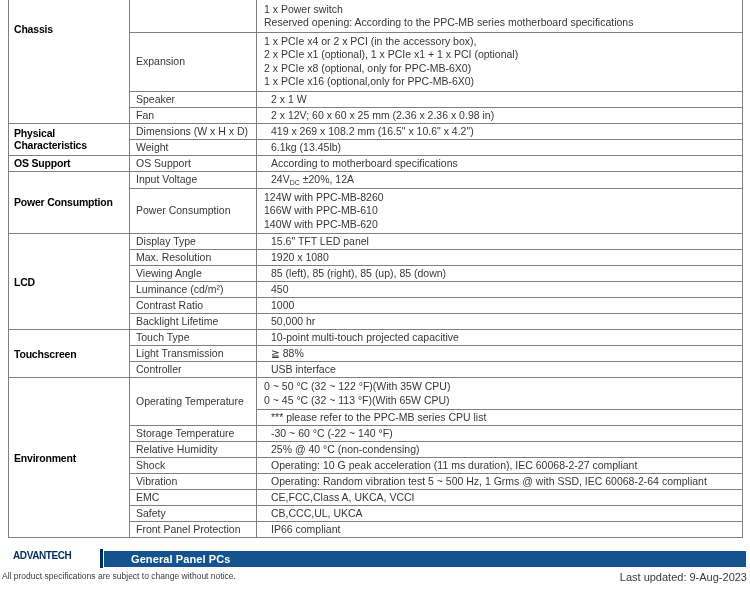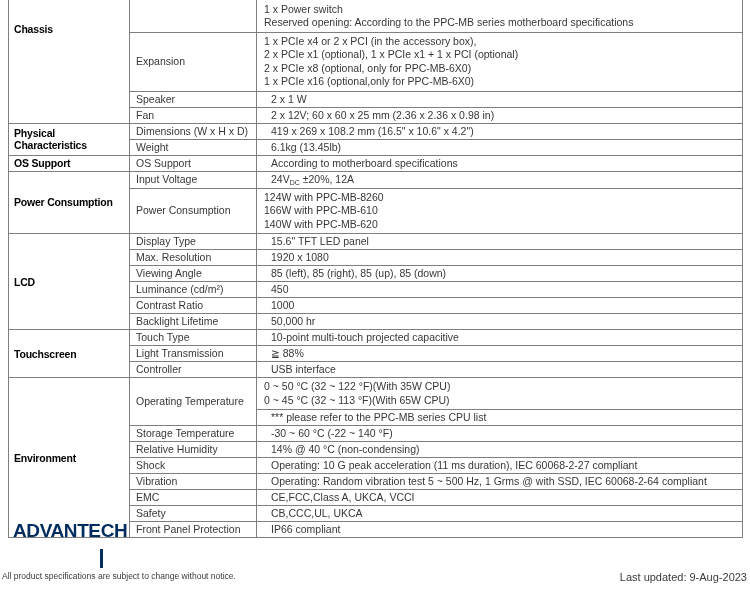--- a/index.html
+++ b/index.html
@@ -39,22 +39,22 @@
   td.lbl-top { vertical-align: top; padding-top: 1px; }
   td.val { padding: 1px 14px; line-height: 13px; }
   td.multi { padding: 2px 7px; }
   .line { line-height: 13.5px; white-space: nowrap; }
   sub { font-size: 7px; vertical-align: baseline; position: relative; top: 2px; }
 
   
   .footer-logo {
     position: absolute;
     left: 13px;
-    top: 520px;
-    font-size: 19px;
+    top: 550px;
+    font-size: 10px;
     font-weight: bold;
     letter-spacing: -0.4px;
     color: #002d5e;
   }
   .footer-divider {
     position: absolute;
     left: 100px;
     top: 549px;
     width: 3px;
     height: 19px;
@@ -212,21 +212,21 @@
     </tr>
     <tr>
       <td class="val">*** please refer to the PPC-MB series CPU list</td>
     </tr>
     <tr>
       <td class="lbl">Storage Temperature</td>
       <td class="val">-30 ~ 60 °C (-22 ~ 140 °F)</td>
     </tr>
     <tr>
       <td class="lbl">Relative Humidity</td>
-      <td class="val">14% @ 40 °C (non-condensing)</td>
+      <td class="val">25% @ 40 °C (non-condensing)</td>
     </tr>
     <tr>
       <td class="lbl">Shock</td>
       <td class="val">Operating: 10 G peak acceleration (11 ms duration), IEC 60068-2-27 compliant</td>
     </tr>
     <tr>
       <td class="lbl">Vibration</td>
       <td class="val">Operating: Random vibration test 5 ~ 500 Hz, 1 Grms @ with SSD, IEC 60068-2-64 compliant</td>
     </tr>
     <tr>
@@ -239,16 +239,19 @@
     </tr>
     <tr>
       <td class="lbl">Front Panel Protection</td>
       <td class="val">IP66 compliant</td>
     </tr>
   </tbody>
     </table>
 
   <div class="footer-logo">ADVANTECH</div>
   <div class="footer-divider"></div>
+  <div class="footer-banner">
+    <span class="banner-text">General Panel PCs</span>
+  </div>
   <div class="footer-disclaimer">All product specifications are subject to change without notice.</div>
   <div class="footer-updated">Last updated: 9-Aug-2023</div>
 
 </div>
 
 </body></html>

